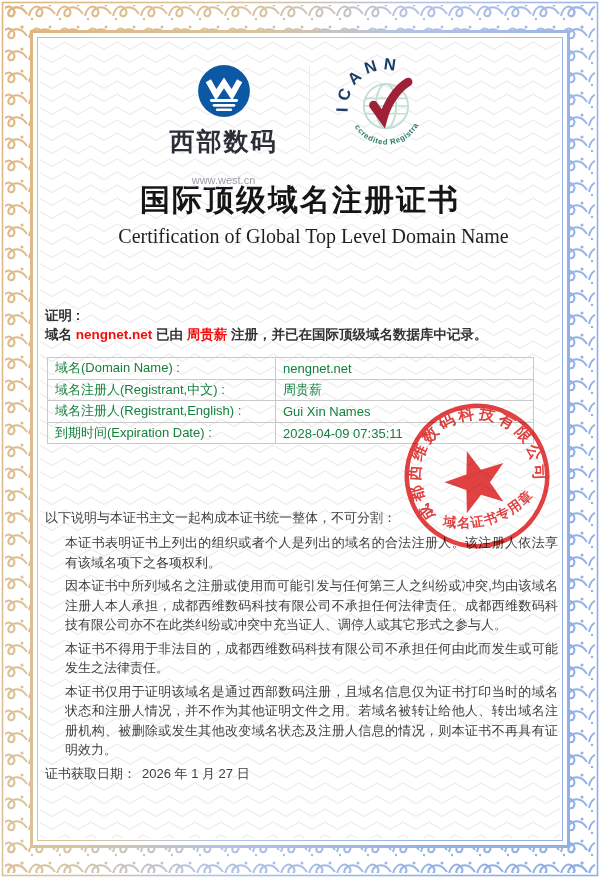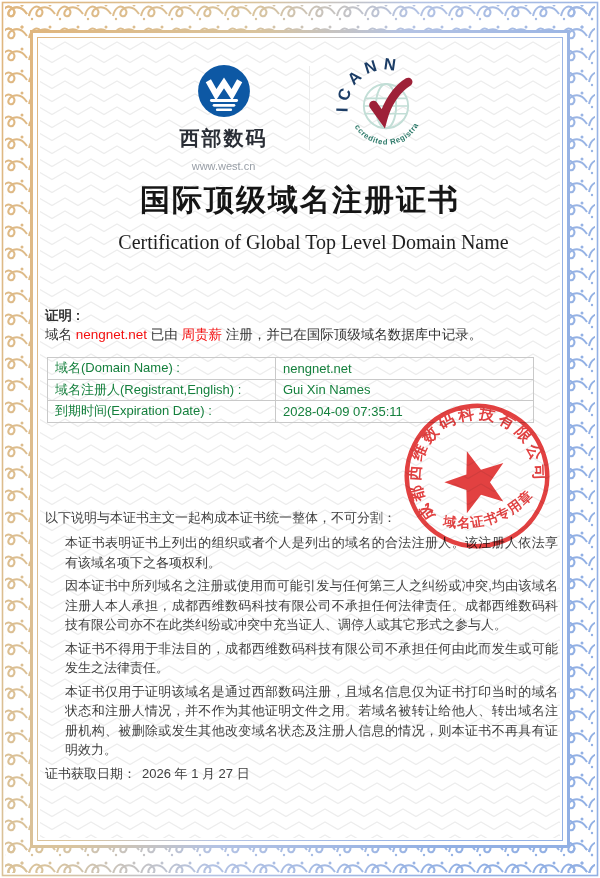--- a/index.html
+++ b/index.html
@@ -5,34 +5,34 @@
   html,body { margin:0; padding:0; background:#fff; }
   .cert {
     position:relative; width:600px; height:878px; background:#ffffff;
     overflow:hidden; font-family:"Liberation Sans", sans-serif;
   }
   .frame { position:absolute; left:0; top:0; }
 
   
   .logos { position:absolute; top:56px; left:0; right:0; display:flex; justify-content:center; align-items:flex-start; gap:26px; }
   .west { display:flex; flex-direction:column; align-items:center; width:118px; padding-top:8px; }
-  .west-name { font-size:20px; font-weight:bold; color:#2a2e36; letter-spacing:2px; margin-top:7px; }
-  .west-url { font-size:11px; color:#989ea6; margin-top:8px; }
+  .west-name { font-size:25px; font-weight:bold; color:#2a2e36; letter-spacing:2px; margin-top:7px; }
+  .west-url { font-size:11px; color:#989ea6; margin-top:16px; }
   .logo-divider { width:1px; height:84px; background:#ececec; margin-top:10px; }
 
   .title-cn { position:absolute; top:180px; left:0; right:0; margin:0; text-align:center;
     font-size:30px; font-weight:bold; color:#151515; letter-spacing:2px; }
-  .title-en { position:absolute; top:217px; left:0; right:0; margin:14px; text-align:center;
+  .title-en { position:absolute; top:217px; left:0; right:0; margin:8px; text-align:center;
     font-family:"Liberation Serif", serif; font-size:20px; font-weight:normal; color:#1f1f1f;padding-left:27px; }
 
   .intro { position:absolute; top:261px; left:45px; width:513px; margin:0;
     font-size:13.5px; line-height:21px; color:#3e3e3e; }
 
   .proof-label { position:absolute; top:307px; left:45px; margin:0; font-size:13.5px; font-weight:bold; color:#333; }
-  .proof-line  { position:absolute; top:326px; left:45px; margin:0; font-size:13.5px; font-weight:normal; color:#333; }
+  .proof-line  { position:absolute; top:326px; left:45px; margin:0; font-size:13.5px; font-weight:bold; color:#333; }
   .red { color:#f30e0e; }
 
   table.info { position:absolute; top:357px; left:47px; width:487px; border-collapse:collapse; }
   table.info td { border:1px solid #c9c9c9; font-size:13px; color:#15803d;
     height:20.6px; padding:0 4px 0 7px; background:transparent; }
   td.lab { width:216px; }
 
   .terms { position:absolute; top:508px; left:45px; width:513px; font-size:13px; color:#3e3e3e; }
   .terms p { margin:0; }
   .terms-intro { margin-bottom:6px !important; line-height:19px; }
@@ -122,20 +122,24 @@
   <p class="proof-label">证明 :</p>
   <p class="proof-line"><span>域名 </span><span class="red">nengnet.net</span><span> 已由 </span><span class="red">周贵薪</span><span> 注册，并已在国际顶级域名数据库中记录。</span></p>
 
   <table class="info">
     <tbody>
       <tr>
         <td class="lab">域名(Domain Name) :</td>
         <td>nengnet.net</td>
       </tr>
       <tr>
+        <td class="lab">域名注册人(Registrant,中文) :</td>
+        <td>周贵薪</td>
+      </tr>
+      <tr>
         <td class="lab">域名注册人(Registrant,English) :</td>
         <td>Gui Xin Names</td>
       </tr>
       <tr>
         <td class="lab">到期时间(Expiration Date) :</td>
         <td>2028-04-09 07:35:11</td>
       </tr>
     </tbody>
   </table>
 

